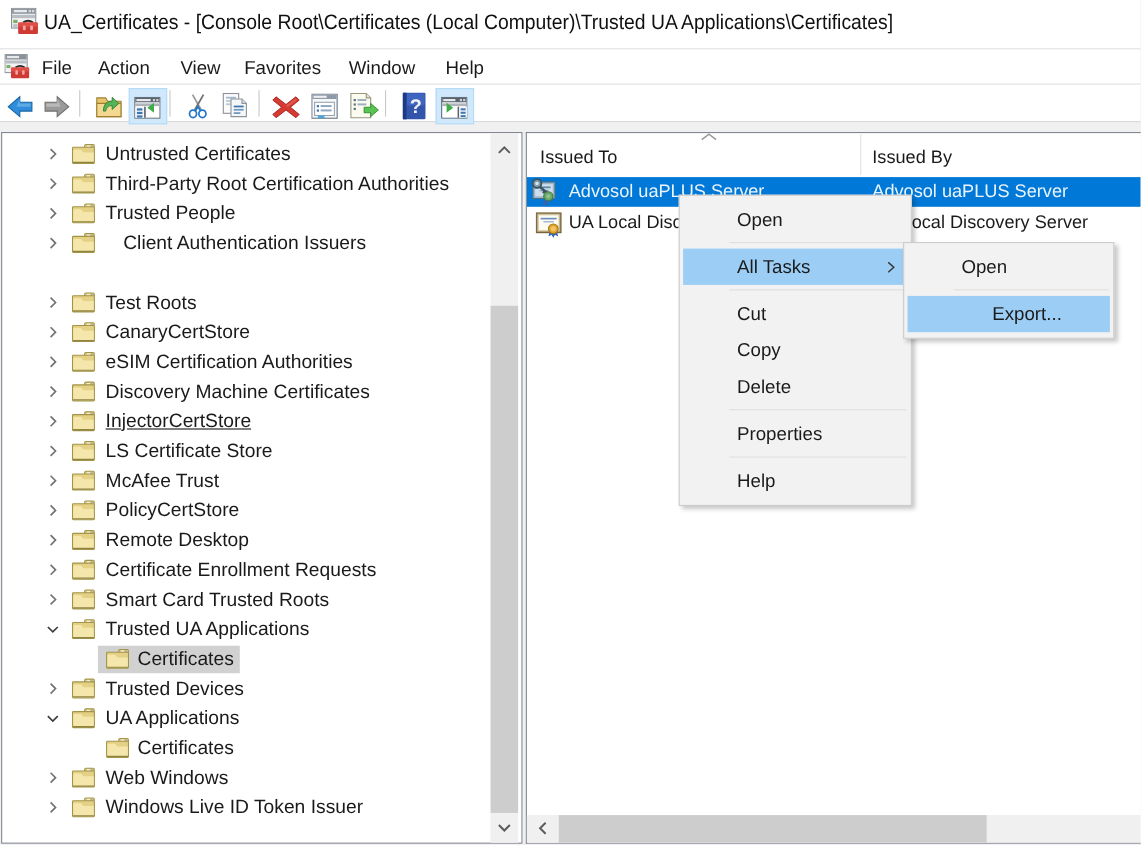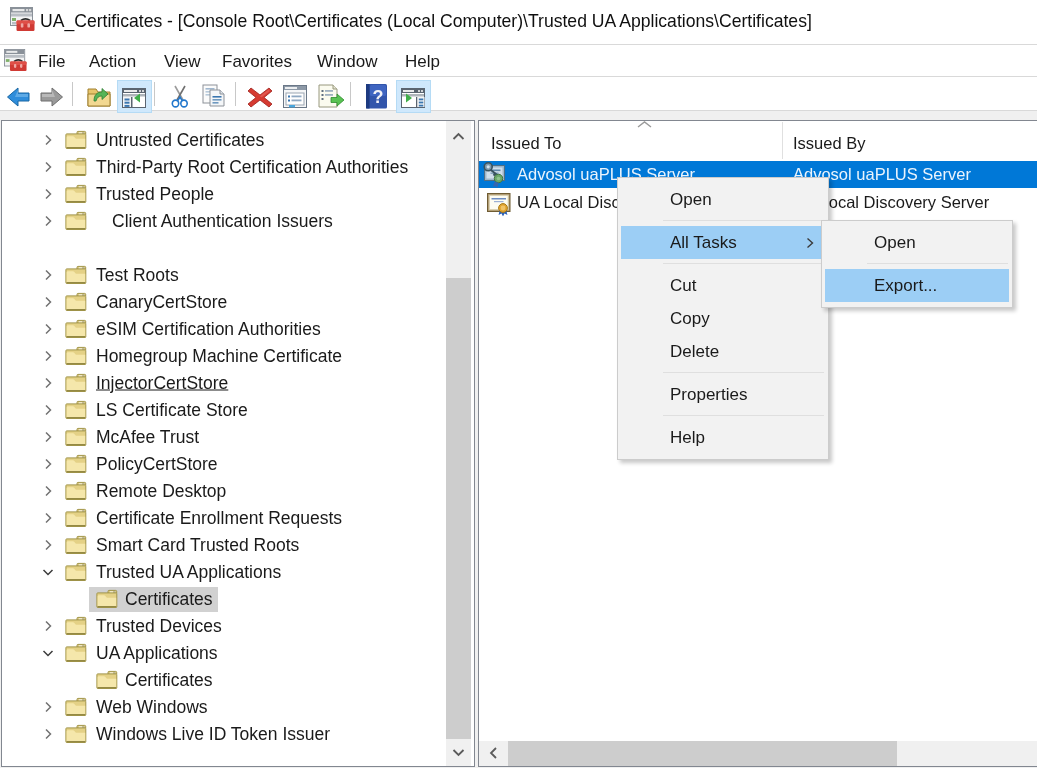--- a/index.html
+++ b/index.html
@@ -330,21 +330,21 @@
         <div style="position:absolute;left:63px;top:0;width:22px;height:27px;">
           <svg width="22" height="20" viewBox="0 0 22 20" style="position:absolute;top:50%;margin-top:-10px;">
             <path d="M12 4 v-1.6 q0 -1 1 -1 h6.7 q1 0 1 1 v1.6" fill="#decb81" stroke="#a29549" stroke-width="1"></path>
             <rect x="13.9" y="2.2" width="3.1" height="1.7" fill="#f3eed6"></rect>
             <rect x="17.4" y="2.2" width="1.9" height="1.7" fill="#b2b2a2"></rect>
             <rect x="0.9" y="3.9" width="19.9" height="14.6" rx="0.8" fill="#e4d186" stroke="#a29549" stroke-width="1"></rect>
             <path d="M1.6 17.8 v-10.6 q0 -1 1 -1 h5.3 q1 0 1.5 0.9 q0.8 1.6 2 1.6 h8.8 v9.1 z" fill="#f5e7ab"></path>
             <path d="M1.4 17.6 h19" stroke="#8f8440" stroke-width="1.1"></path>
           </svg>
         </div>
-        <div class="tree-label" style="left:94px;">Homegroup Machine Certificate</div>
+        <div class="tree-label" style="left:94px;">Discovery Machine Certificates</div>
       </div>
       <div class="tree-row" style="position:absolute;top:248.5px;">
         <svg class="chev" style="left:39px;" width="14" height="14" viewBox="0 0 14 14">
           <path d="M5 2.5 l4.5 4.5 -4.5 4.5" fill="none" stroke="#727272" stroke-width="1.5"></path>
         </svg>
         <div style="position:absolute;left:63px;top:0;width:22px;height:27px;">
           <svg width="22" height="20" viewBox="0 0 22 20" style="position:absolute;top:50%;margin-top:-10px;">
             <path d="M12 4 v-1.6 q0 -1 1 -1 h6.7 q1 0 1 1 v1.6" fill="#decb81" stroke="#a29549" stroke-width="1"></path>
             <rect x="13.9" y="2.2" width="3.1" height="1.7" fill="#f3eed6"></rect>
             <rect x="17.4" y="2.2" width="1.9" height="1.7" fill="#b2b2a2"></rect>
@@ -670,18 +670,18 @@
   <div class="abs menu" style="left:821px;top:220px;width:192px;">
     <div style="height:5px;"></div>
     <div class="mi">
         <span class="txt">Open</span>
       </div>
     <div class="msep">
         <div></div>
       </div>
     <div class="mi">
         <div class="mi-hl"></div>
-        <span class="txt" style="z-index:1;">Export...</span>
+        <span class="txt" style="z-index:1;margin-left:28px;">Export...</span>
       </div>
     <div style="height:5px;"></div>
   </div>
 
 </div>
 
 </body></html>

